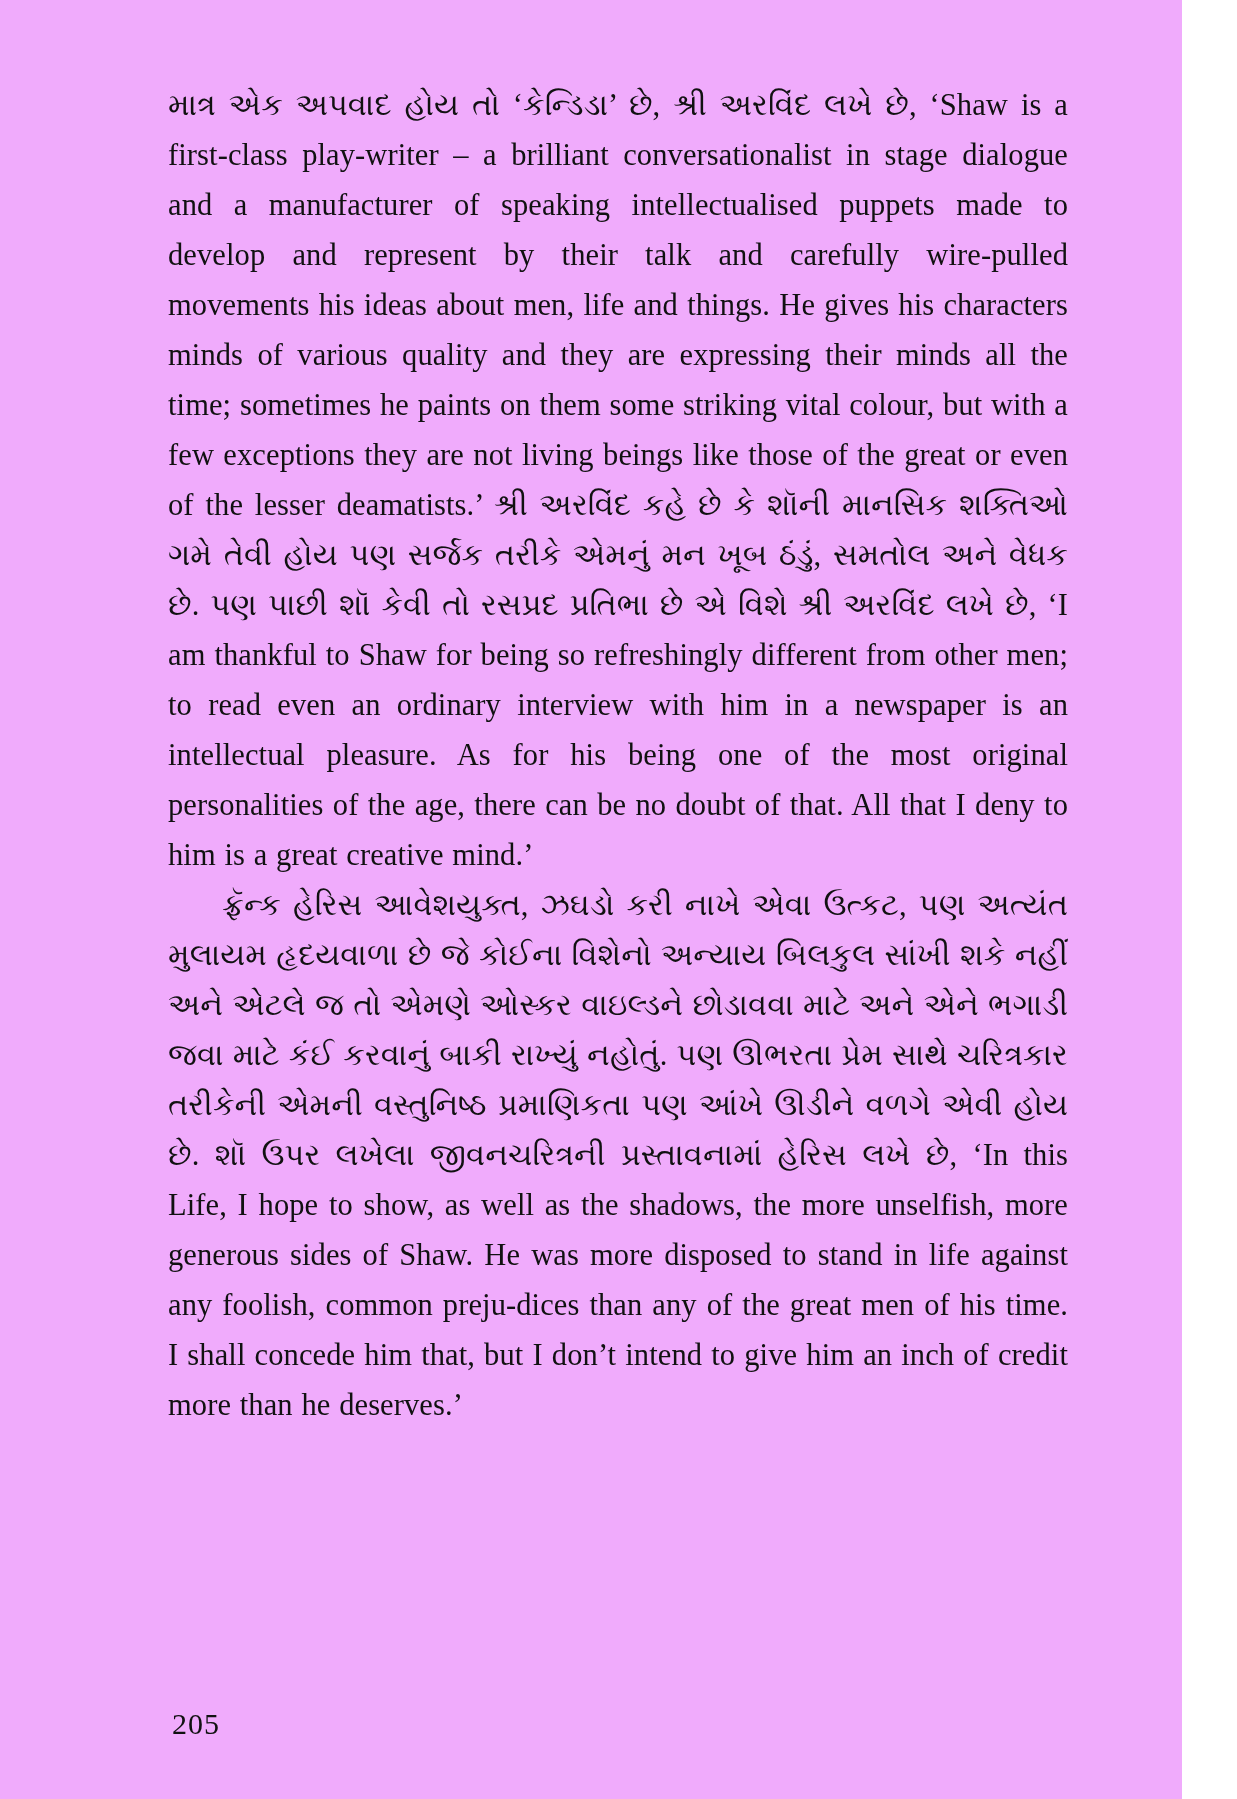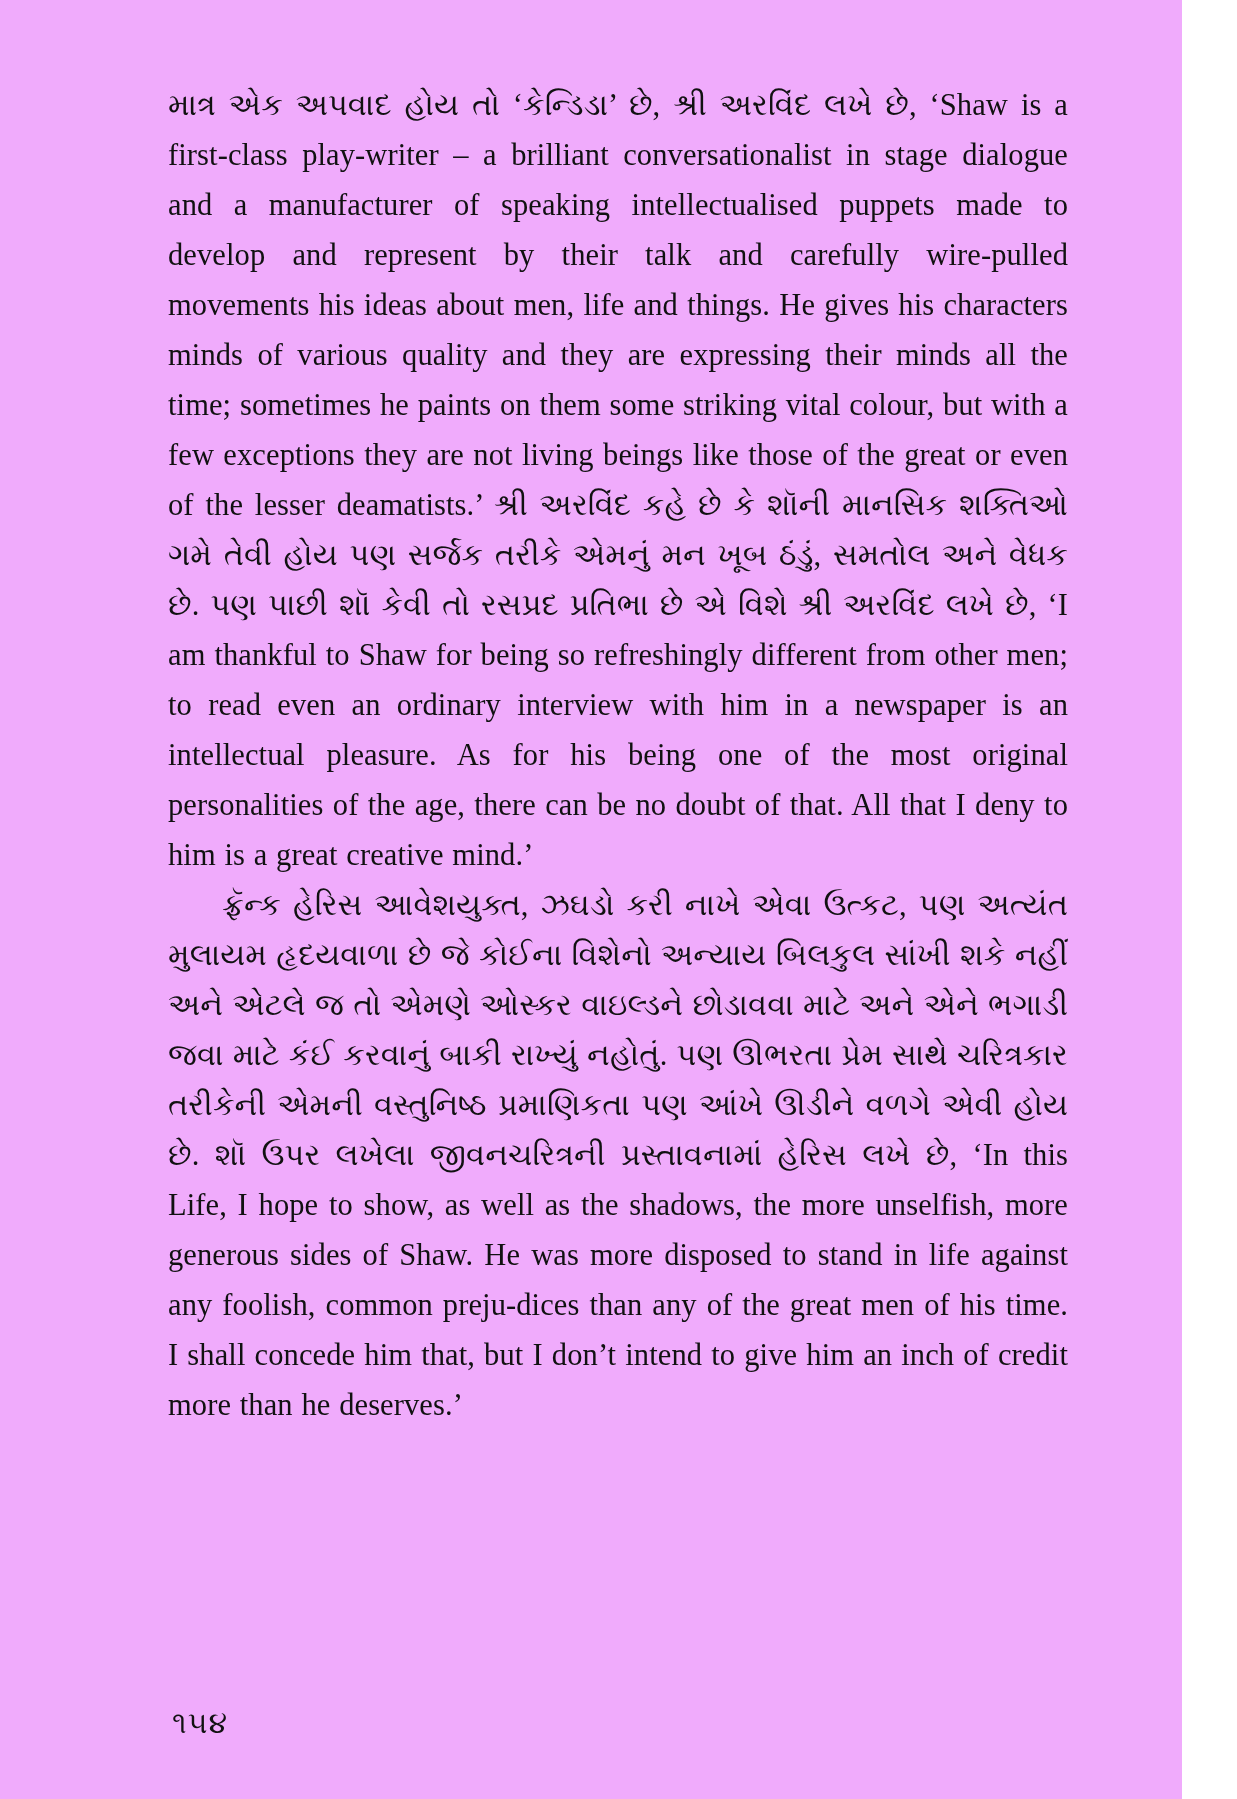--- a/index.html
+++ b/index.html
@@ -46,14 +46,14 @@
   }
 </style>
 </head>
 <body>
 
 <div class="page">
   <div class="content">
     <p class="para">માત્ર એક અપવાદ હોય તો ‘કેન્ડિડા’ છે, શ્રી અરવિંદ લખે છે, ‘Shaw is a first-class play-writer – a brilliant conversationalist in stage dialogue and a manufacturer of speaking intellectualised puppets made to develop and represent by their talk and carefully wire-pulled movements his ideas about men, life and things. He gives his characters minds of various quality and they are expressing their minds all the time; sometimes he paints on them some striking vital colour, but with a few exceptions they are not living beings like those of the great or even of the lesser deamatists.’ શ્રી અરવિંદ કહે છે કે શૉની માનસિક શક્તિઓ ગમે તેવી હોય પણ સર્જક તરીકે એમનું મન ખૂબ ઠંડું, સમતોલ અને વેધક છે. પણ પાછી શૉ કેવી તો રસપ્રદ પ્રતિભા છે એ વિશે શ્રી અરવિંદ લખે છે, ‘I am thankful to Shaw for being so refreshingly different from other men; to read even an ordinary interview with him in a newspaper is an intellectual pleasure. As for his being one of the most original personalities of the age, there can be no doubt of that. All that I deny to him is a great creative mind.’</p>
     <p class="para">ફ્રૅન્ક હેરિસ આવેશયુક્ત, ઝઘડો કરી નાખે એવા ઉત્કટ, પણ અત્યંત મુલાયમ હૃદયવાળા છે જે કોઈના વિશેનો અન્યાય બિલકુલ સાંખી શકે નહીં અને એટલે જ તો એમણે ઓસ્કર વાઇલ્ડને છોડાવવા માટે અને એને ભગાડી જવા માટે કંઈ કરવાનું બાકી રાખ્યું નહોતું. પણ ઊભરતા પ્રેમ સાથે ચરિત્રકાર તરીકેની એમની વસ્તુનિષ્ઠ પ્રમાણિકતા પણ આંખે ઊડીને વળગે એવી હોય છે. શૉ ઉપર લખેલા જીવનચરિત્રની પ્રસ્તાવનામાં હેરિસ લખે છે, ‘In this Life, I hope to show, as well as the shadows, the more unselfish, more generous sides of Shaw. He was more disposed to stand in life against any foolish, common preju-dices than any of the great men of his time. I shall concede him that, but I don’t intend to give him an inch of credit more than he deserves.’</p>
   </div>
-  <div class="page-number">૧૫૪</div>
+  <div class="page-number">205</div>
 </div>
 
 </body></html>

